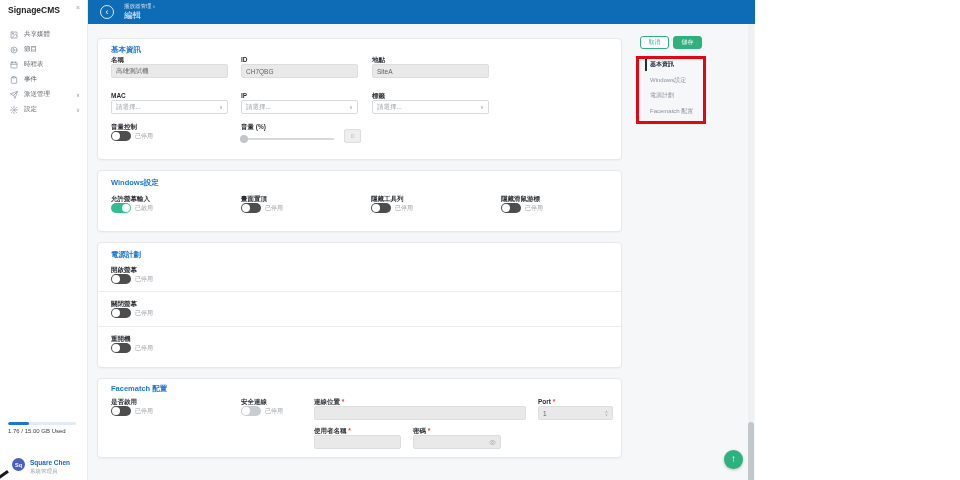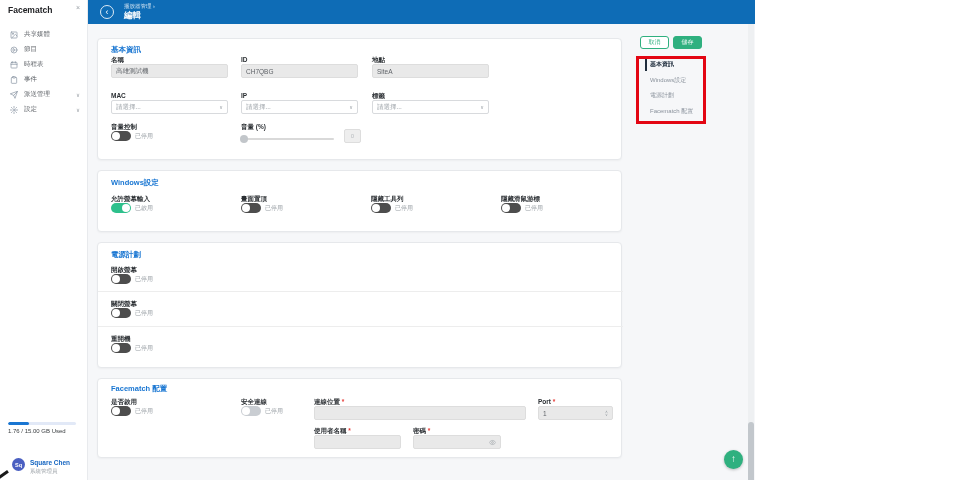--- a/index.html
+++ b/index.html
@@ -28,21 +28,21 @@
   .corner-artifact { position:absolute; left:-2px; top:473px; width:11px; height:3px;
                      background:#1a1a1a; transform:rotate(-35deg); z-index:5; }
 
   
   .main { position:absolute; left:88px; top:0; width:667px; height:480px; background:#f6f7f9; }
   .topbar { position:absolute; left:0; top:0; width:667px; height:24px; background:#0e6cb6; }
   .back-btn { position:absolute; left:12px; top:5px; width:14px; height:14px; border:1px solid rgba(255,255,255,.85);
               border-radius:50%; color:#fff; font-size:9px; line-height:12px; text-align:center; cursor:pointer; }
   .crumb { position:absolute; left:36px; top:3px; font-size:5.5px; color:rgba(255,255,255,.82); }
   .crumb::after { content:"  ›"; }
-  .page-title { position:absolute; left:36px; top:10px; font-size:8.5px; font-weight:700; color:#fff; }
+  .page-title { position:absolute; left:36px; top:10px; font-size:8.5px; font-weight:400; color:#fff; }
 
   .card { position:absolute; left:9px; width:525px; background:#fff;
           border:1px solid #e6e8eb; border-radius:4px; box-shadow:0 1px 2px rgba(0,0,0,.04); }
   .sec-title { position:absolute; font-size:7.5px; font-weight:700; color:#1976d2; }
   .lbl { position:absolute; font-size:6.5px; font-weight:700; color:#2b2f33; white-space:nowrap; }
   .req::after { content:" *"; color:#e53935; }
   .inp { position:absolute; height:14px; border:1px solid #d8dadd; border-radius:2px; background:#fff;
          font-size:6.5px; color:#3c4043; display:flex; align-items:center; padding:0 4px; }
   .inp.dis { background:#e9e9e9; border-color:#dddddd; color:#5f6368; }
   .inp .ph { color:#9aa0a6; }
@@ -84,21 +84,21 @@
   .fab { position:absolute; left:636px; top:450px; width:19px; height:19px; border-radius:50%;
          background:#2fb07f; color:#fff; font-size:10px; line-height:18px; text-align:center;
          box-shadow:0 1px 3px rgba(0,0,0,.25); cursor:pointer; }
   .scrollbar { position:absolute; left:660px; top:24px; width:6px; height:456px; background:#eef0f2; }
   .scroll-thumb { position:absolute; left:0; top:398px; width:6px; height:82px; background:#c2c7cc; border-radius:3px; }
 </style>
 </head>
 <body>
 
 <div class="sidebar">
-  <div class="brand">Facematch</div>
+  <div class="brand">SignageCMS</div>
   <div class="collapse">×</div>
 
   <div class="side-item" style="top:27px">
     <svg viewBox="0 0 24 24">
         <rect x="3" y="3" width="18" height="18" rx="2"></rect>
         <circle cx="8.5" cy="8.5" r="1.5"></circle>
         <path d="M21 15l-5-5L5 21"></path>
       </svg>
     <span>共享媒體</span>
   </div>

